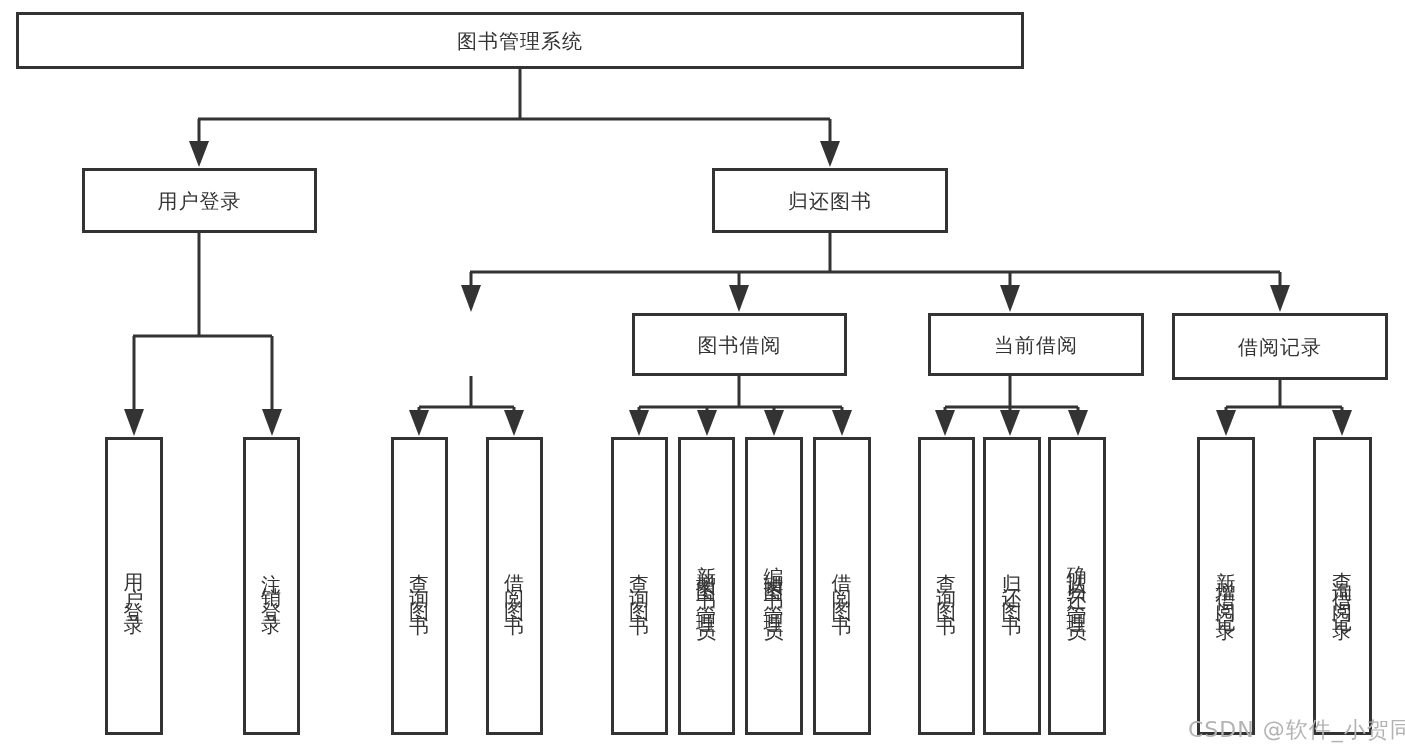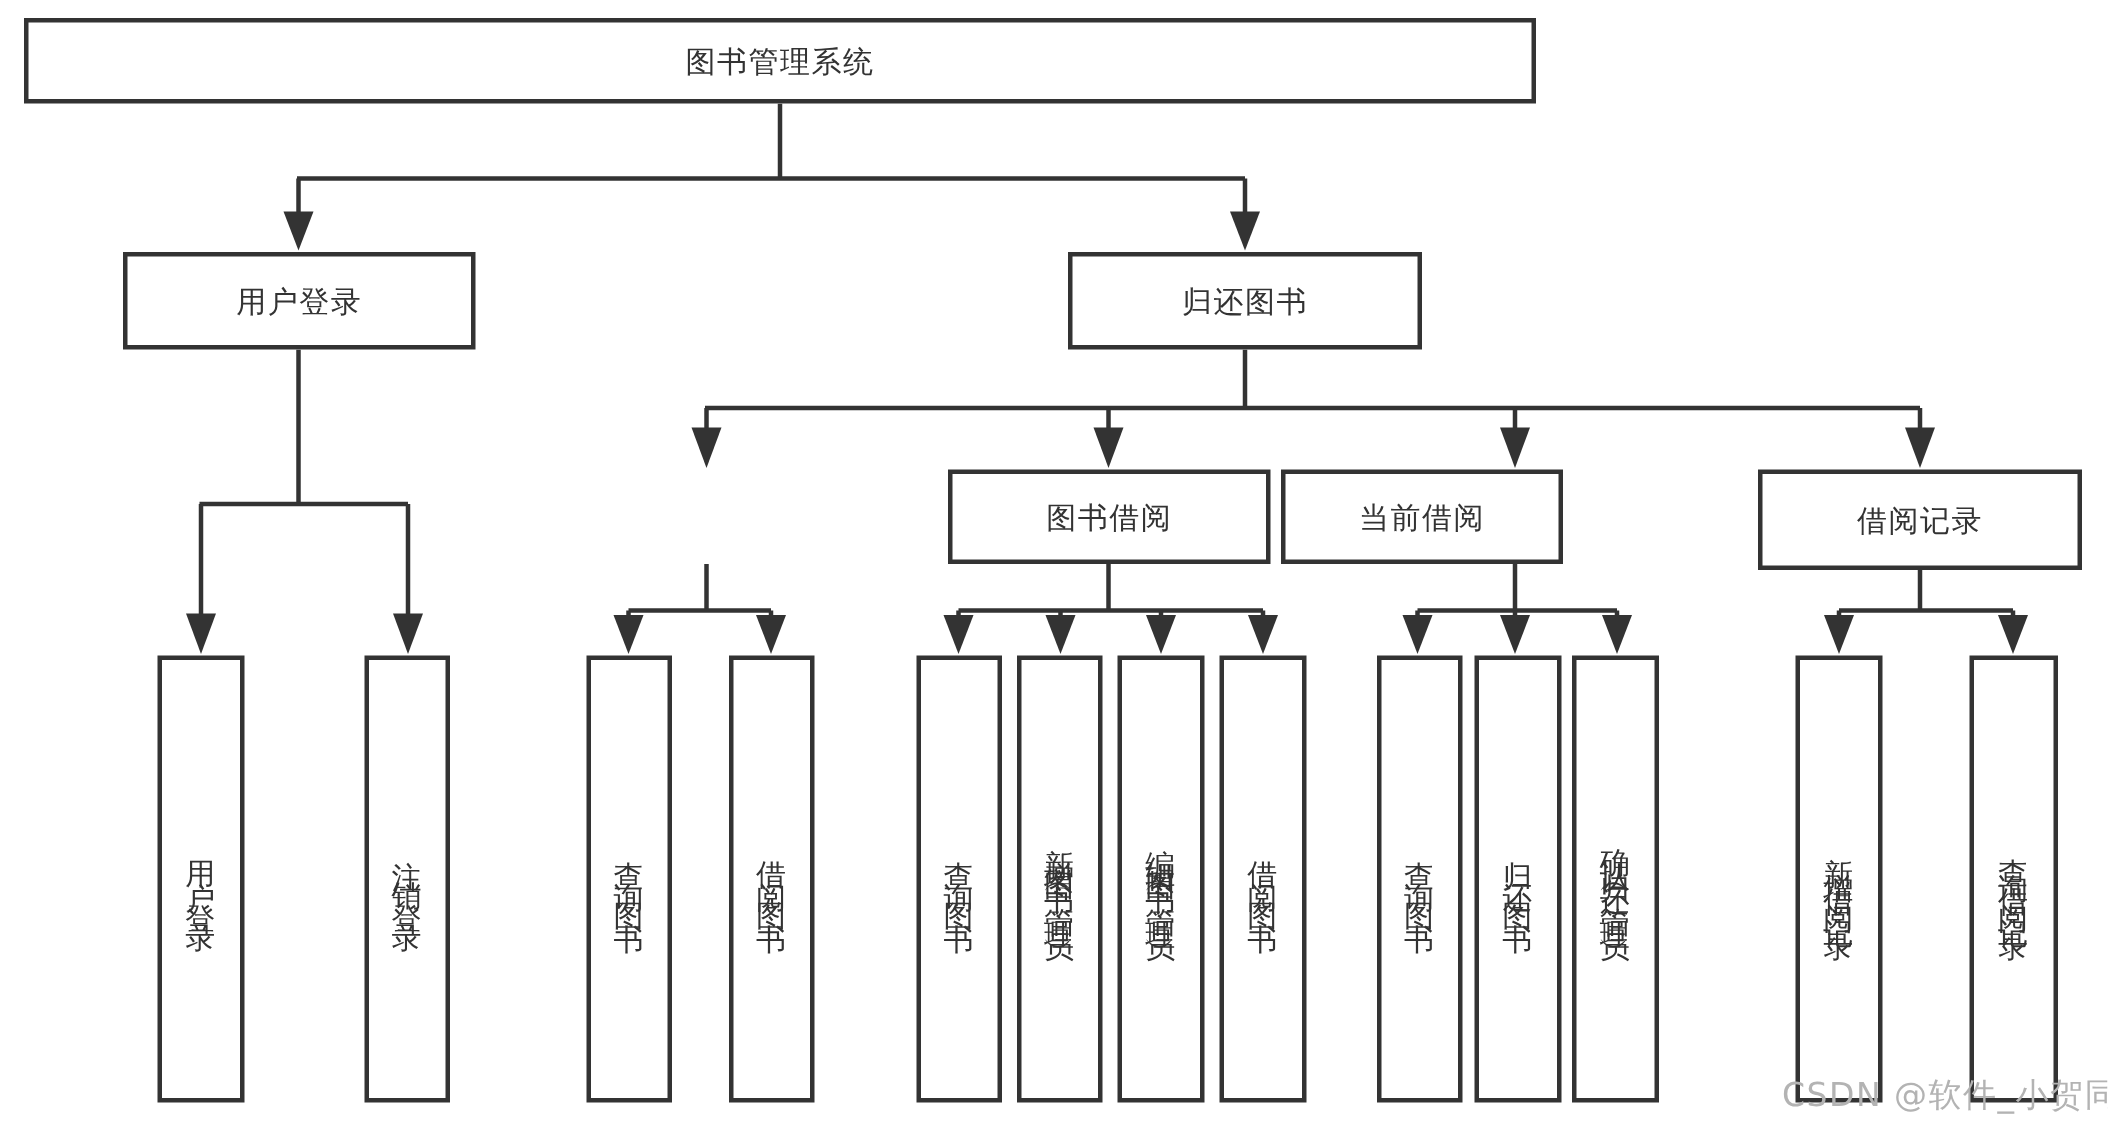--- a/index.html
+++ b/index.html
@@ -44,21 +44,21 @@
   .ls9 { letter-spacing: 8px; }
 
   
   #n-root   { left: 16px;   top: 12px;  width: 1008px; height: 57px; }
   
   #n-user   { left: 82px;   top: 168px; width: 235px;  height: 65px; }
   #n-book   { left: 712px;  top: 168px; width: 236px;  height: 65px; }
   
   #n-rec    { left: 363px;  top: 313px; width: 217px;  height: 63px; }
   #n-borrow { left: 632px;  top: 313px; width: 215px;  height: 63px; }
-  #n-cur    { left: 854px;  top: 313px; width: 188px;  height: 63px; }
+  #n-cur    { left: 928px;  top: 313px; width: 216px;  height: 63px; }
   #n-hist   { left: 1172px; top: 313px; width: 216px;  height: 67px; }
   
   .leaf { top: 437px; height: 298px; }
   #l-user1 { left: 105px;  width: 58px; }
   #l-user2 { left: 243px;  width: 57px; }
   #l-rec1  { left: 391px;  width: 57px; }
   #l-rec2  { left: 486px;  width: 57px; }
   #l-bb1   { left: 611px;  width: 57px; }
   #l-bb2   { left: 678px;  width: 57px; }
   #l-bb3   { left: 745px;  width: 58px; }

